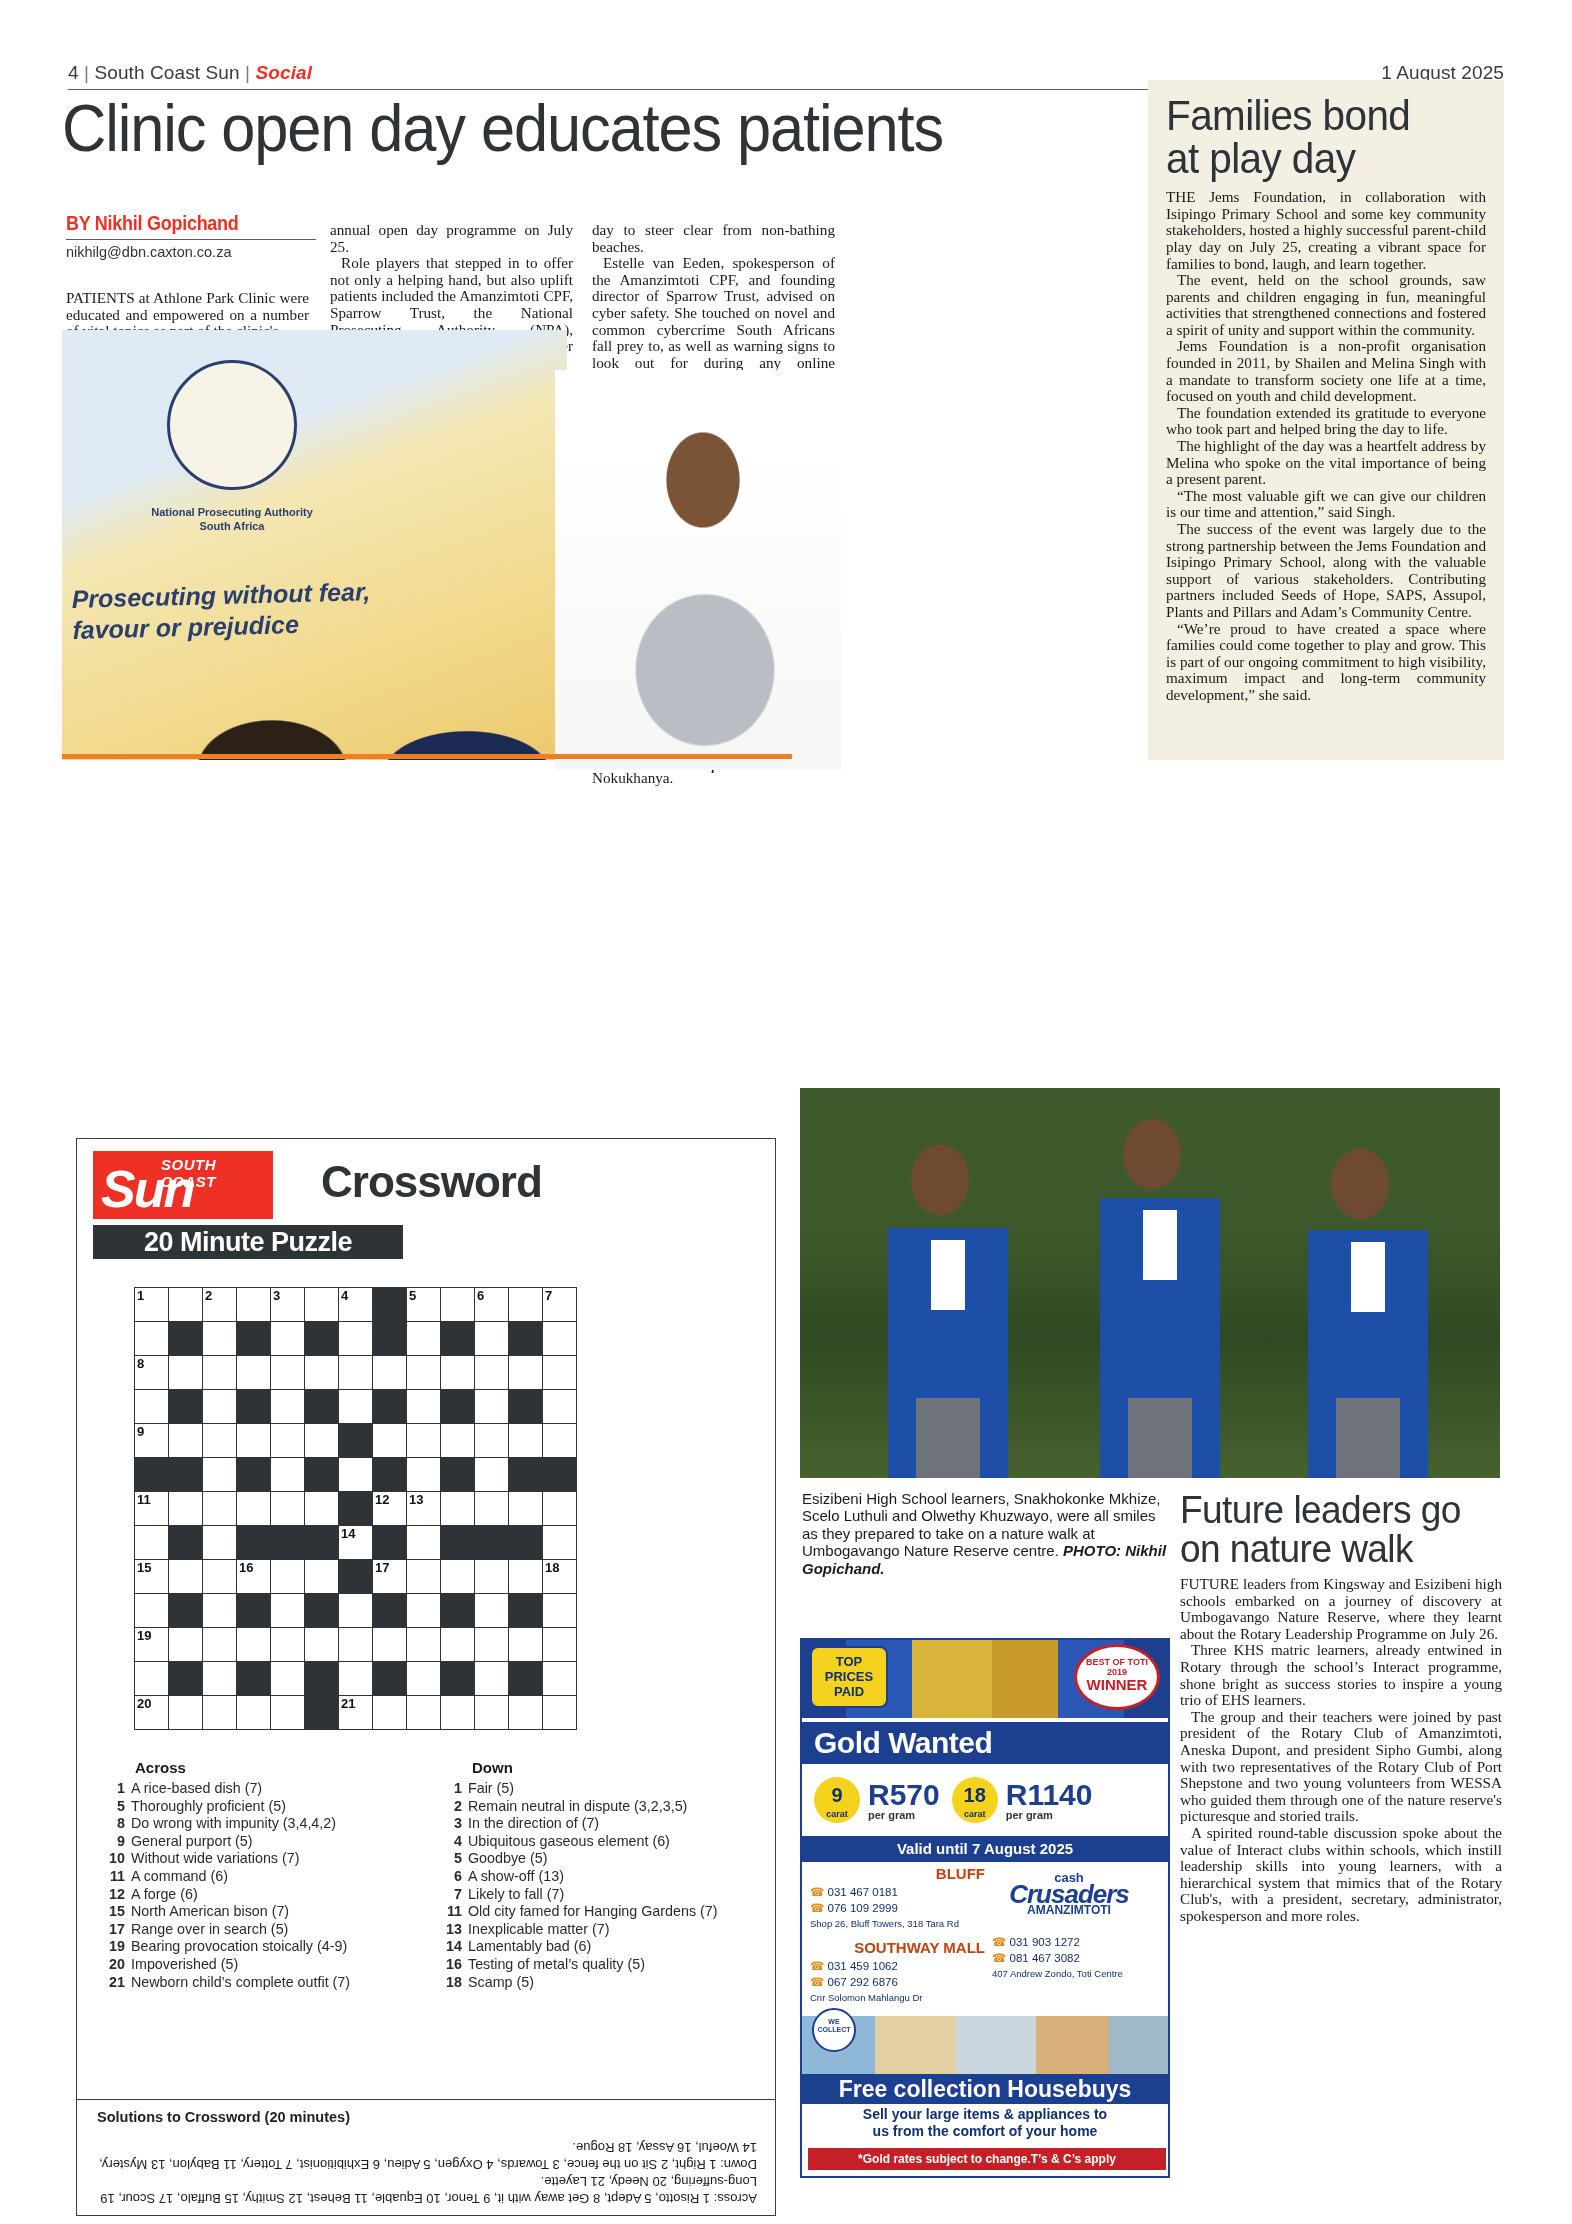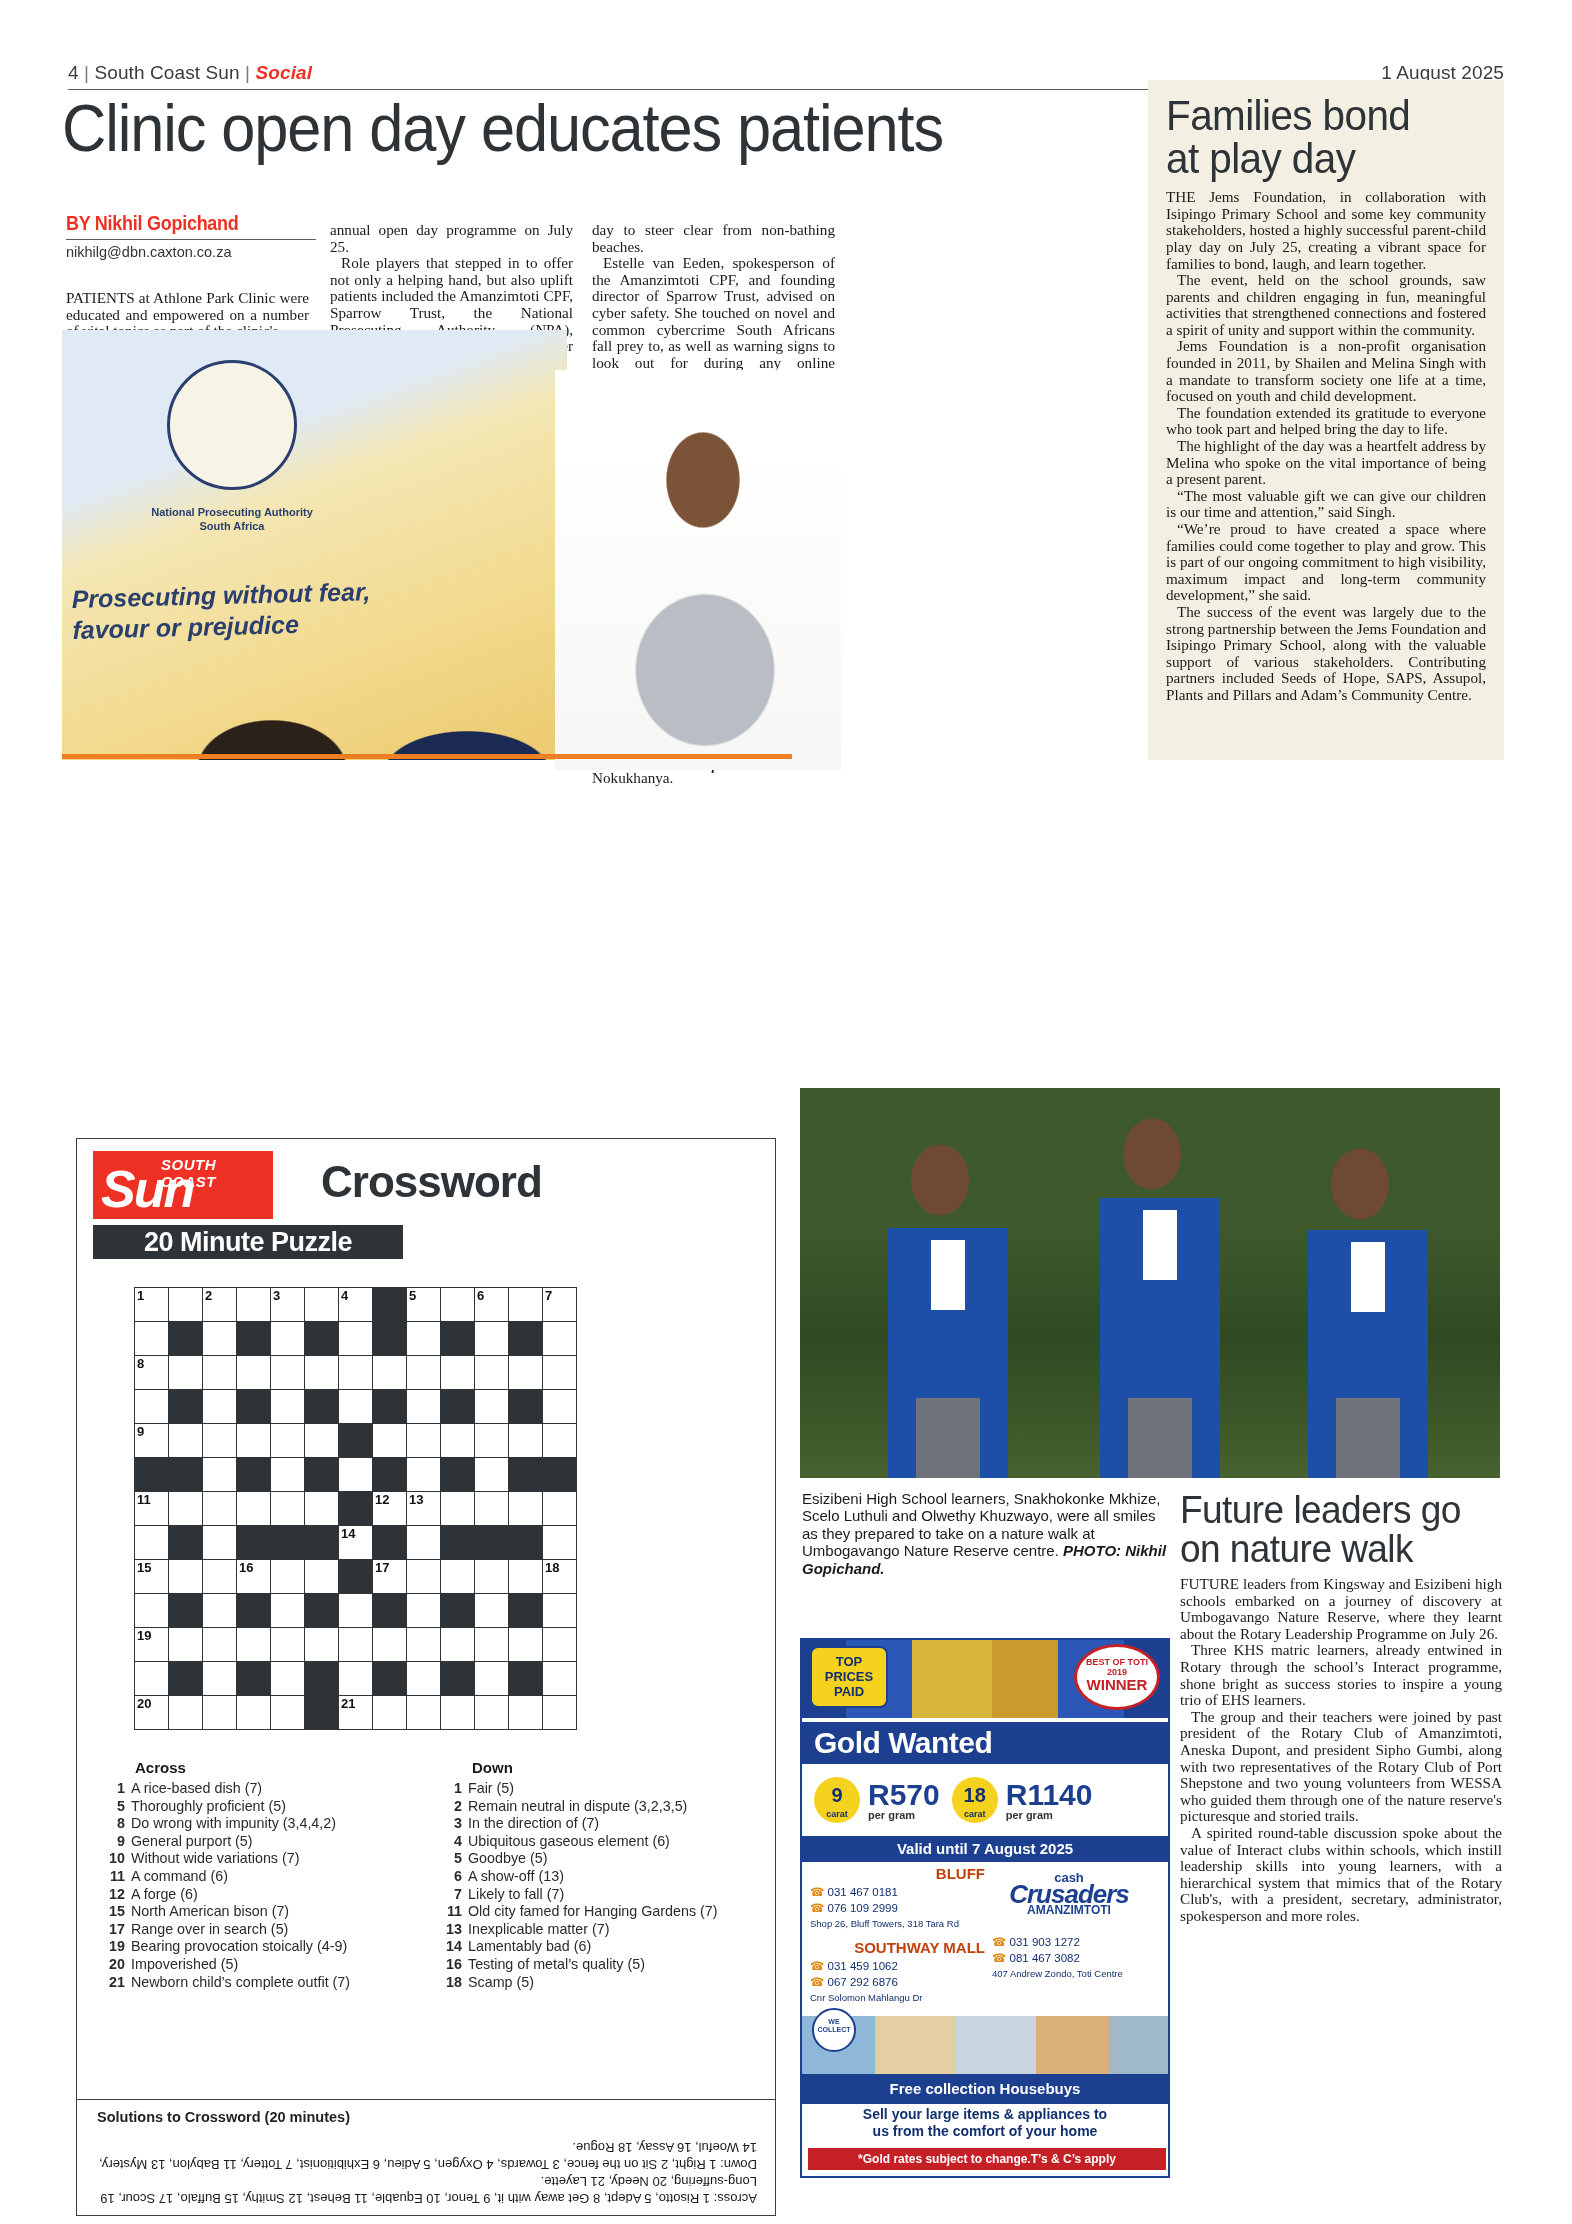--- a/index.html
+++ b/index.html
@@ -313,21 +313,21 @@
   }
   .ga-circle{
     position:absolute; left:10px; top:368px; width:44px; height:44px; border-radius:50%;
     background:#fff; border:2px solid #1d3f8f; color:#1d3f8f;
     font-family:"Liberation Sans",sans-serif; font-size:7px; font-weight:bold;
     text-align:center; line-height:8px; padding-top:8px;
   }
   .ga-free{
     position:absolute; left:0; top:434px; width:100%; height:30px; background:#1d3f8f;
     color:#fff; font-family:"Liberation Sans",sans-serif; font-weight:bold;
-    font-size:15px; line-height:30px; text-align:center;
+    font-size:23px; line-height:30px; text-align:center;
   }
   .ga-sell{
     position:absolute; left:0; top:466px; width:100%;
     font-family:"Liberation Sans",sans-serif; font-weight:bold; font-size:14px;
     line-height:17px; text-align:center; color:#12306e;
   }
   .ga-foot{
     position:absolute; left:6px; bottom:6px; width:358px; height:22px; background:#c62027;
     color:#fff; font-family:"Liberation Sans",sans-serif; font-weight:bold;
     font-size:12px; line-height:22px; text-align:center;
@@ -404,22 +404,22 @@
       <span>Families bond</span><br>
       <span>at play day</span>
     </h2>
     <div class="body">
       <p class="first">THE Jems Foundation, in collaboration with Isipingo Primary School and some key community stakeholders, hosted a highly successful parent-child play day on July 25, creating a vibrant space for families to bond, laugh, and learn together.</p>
       <p>The event, held on the school grounds, saw parents and children engaging in fun, meaningful activities that strengthened connections and fostered a spirit of unity and support within the community.</p>
       <p>Jems Foundation is a non-profit organisation founded in 2011, by Shailen and Melina Singh with a mandate to transform society one life at a time, focused on youth and child development.</p>
       <p>The foundation extended its gratitude to everyone who took part and helped bring the day to life.</p>
       <p>The highlight of the day was a heartfelt address by Melina who spoke on the vital importance of being a present parent.</p>
       <p>“The most valuable gift we can give our children is our time and attention,” said Singh.</p>
+      <p>The success of the event was largely due to the strong partnership between the Jems Foundation and Isipingo Primary School, along with the valuable support of various stakeholders. Contributing partners included Seeds of Hope, SAPS, Assupol, Plants and Pillars and Adam’s Community Centre.</p>
       <p>“We’re proud to have created a space where families could come together to play and grow. This is part of our ongoing commitment to high visibility, maximum impact and long-term community development,” she said.</p>
-      <p>The success of the event was largely due to the strong partnership between the Jems Foundation and Isipingo Primary School, along with the valuable support of various stakeholders. Contributing partners included Seeds of Hope, SAPS, Assupol, Plants and Pillars and Adam’s Community Centre.</p>
     </div>
   </div>
 
   <div class="crossword">
     <div class="cw-top">
       <div class="sunlogo">
         <span class="sc">SOUTH COAST</span>
         <span class="sun">Sun</span>
       </div>
       <div class="cw-title">Crossword</div>

